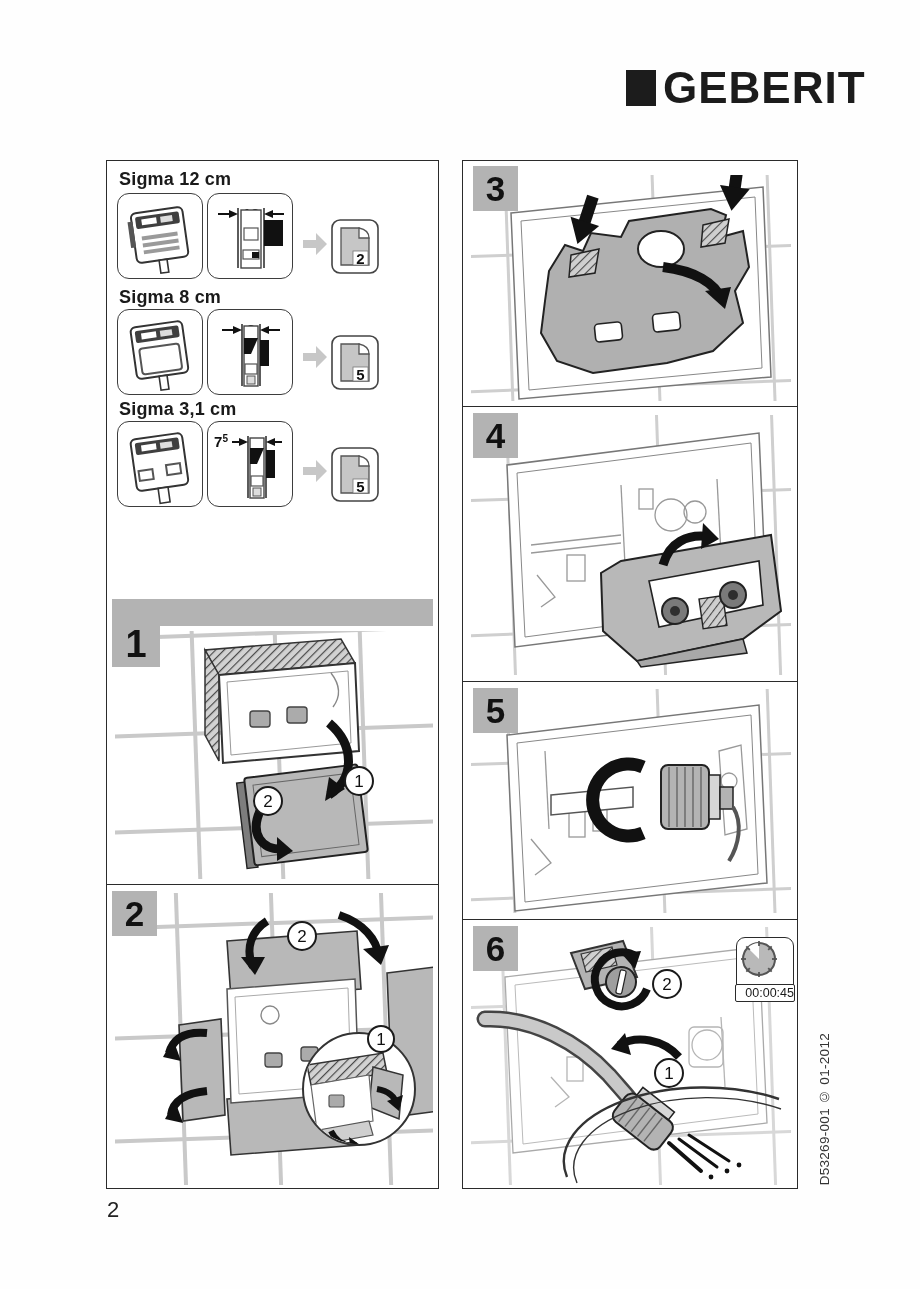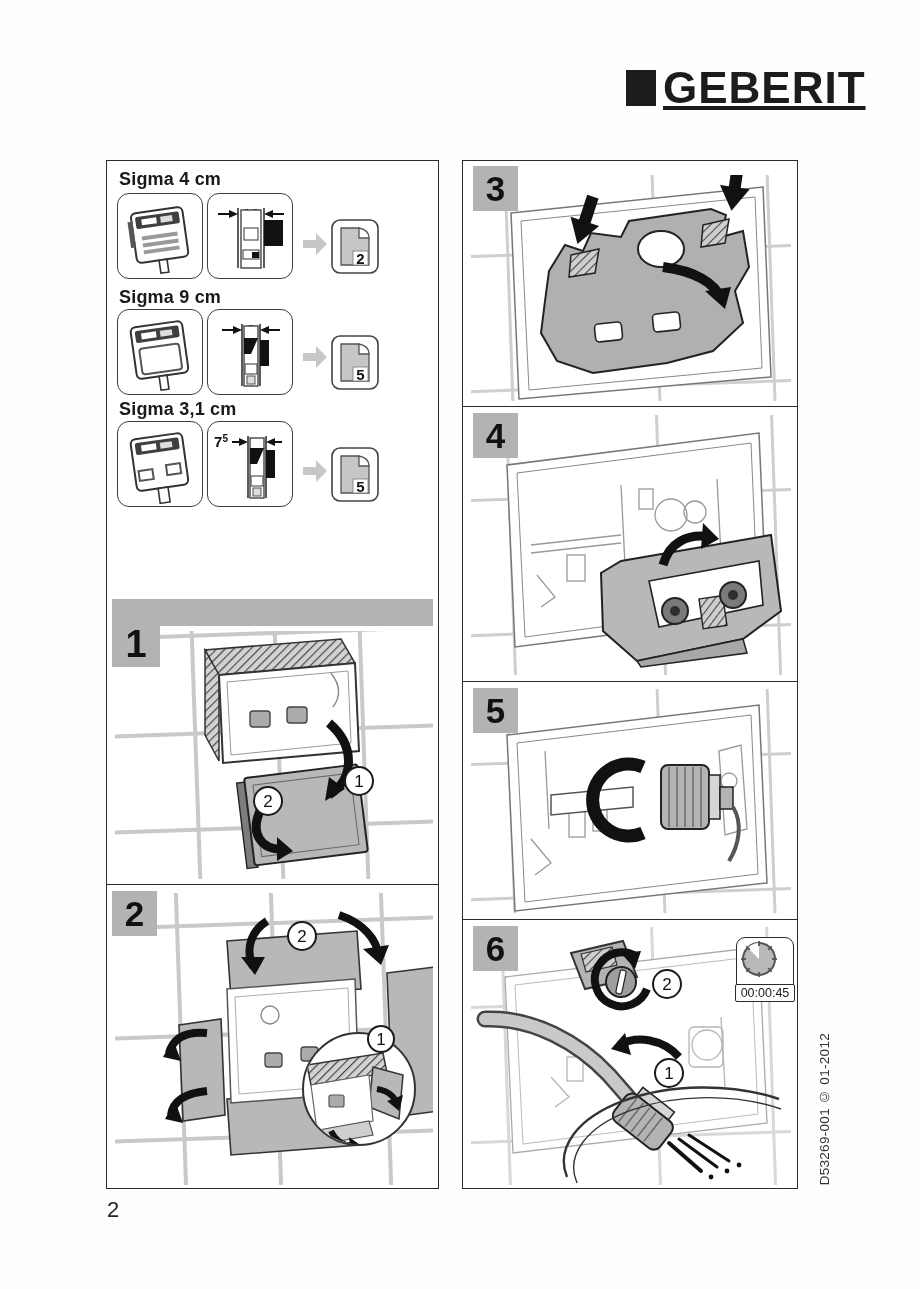--- a/index.html
+++ b/index.html
@@ -2,21 +2,21 @@
 <html><head>
 <meta charset="utf-8">
 <style>
   html,body { margin:0; padding:0; background:#e9e9e9; }
   .sheet { position:relative; width:920px; height:1289px; margin:0 auto; background:#fefefe;
            font-family:"Liberation Sans","DejaVu Sans",sans-serif; color:#1a1a1a; overflow:hidden; }
 
   
   .logo { position:absolute; left:626px; top:70px; display:flex; align-items:center; gap:7px; }
   .logo-mark { width:30px; height:36px; background:#1c1c1c; }
-  .logo-text { font-weight:700; font-size:44px; letter-spacing:1px; color:#1c1c1c; line-height:36px;text-decoration:underline; }
+  .logo-text { font-weight:700; font-size:44px; letter-spacing:1px; color:#1c1c1c; line-height:36px; }
 
   
   .panel { position:absolute; border:1.6px solid #2b2b2b; background:#fff; box-sizing:border-box; }
   .panel-left  { left:106px; top:160px; width:333px; height:1029px; }
   .panel-right { left:462px; top:160px; width:336px; height:1029px; }
 
   .sigma-heading { position:absolute; left:12px; font-size:18px; font-weight:700; letter-spacing:.2px; }
   .thumb { position:absolute; width:84px; height:84px; border:1.6px solid #3d3d3d; border-radius:12px; background:#fff; }
   .flow-arrow { position:absolute; left:194px; width:28px; height:26px; }
   .page-ref { position:absolute; left:224px; width:48px; height:55px; }
@@ -37,39 +37,39 @@
 
   svg text { font-family:"Liberation Sans","DejaVu Sans",sans-serif; fill:#111; }
   .callout-c { fill:#fff; stroke:#1a1a1a; stroke-width:2; }
   .callout-t { font-size:17px; text-anchor:middle; }
   .dim-t { font-size:15px; font-weight:700; text-anchor:middle; }
 
   
   .timer { position:absolute; left:273px; top:776px; width:58px; height:64px; border:1.8px solid #2b2b2b;
            border-radius:9px; background:#fff; z-index:4; box-sizing:border-box; }
   .timer-label { position:absolute; left:-2px; right:-2px; bottom:-2px; border:1.8px solid #2b2b2b;
-                 background:#fff; font-size:12.5px; line-height:16px; text-align:center; border-radius:2px; }
+                 background:#fff; font-size:12.5px; line-height:16px; text-align:right; border-radius:2px; }
 
   .page-num { position:absolute; left:107px; top:1197px; font-size:22px; color:#222; }
   .doc-ref  { position:absolute; right:88px; bottom:104px; writing-mode:vertical-rl; transform:rotate(180deg);
               font-size:13.5px; color:#333; letter-spacing:.3px; }
 </style>
 </head>
 <body>
 
 <div class="sheet">
 
   <header class="logo">
     <span class="logo-mark"></span>
     <span class="logo-text">GEBERIT</span>
   </header>
 
   <section class="panel panel-left">
 
-    <div class="sigma-heading" style="top:8px">Sigma 4 cm</div>
+    <div class="sigma-heading" style="top:8px">Sigma 12 cm</div>
     <svg class="thumb" style="left:10px;top:32px" viewBox="0 0 84 84">
       <g transform="rotate(-8 42 44)">
         <rect x="16" y="16" width="52" height="50" rx="5" fill="#fff" stroke="#333" stroke-width="2"></rect>
         <rect x="20" y="20" width="44" height="12" rx="2" fill="#3f3f3f"></rect>
         <rect x="26" y="23" width="15" height="6" fill="#fff"></rect>
           <rect x="45" y="23" width="12" height="6" fill="#ddd"></rect>
         <rect x="24" y="40" width="36" height="4" fill="#9a9a9a"></rect>
           <rect x="24" y="47" width="36" height="4" fill="#9a9a9a"></rect>
         <rect x="24" y="54" width="36" height="4" fill="#9a9a9a"></rect>
         <rect x="38" y="66" width="8" height="13" fill="#fff" stroke="#333" stroke-width="1.6"></rect>
@@ -94,21 +94,21 @@
       <polygon points="2,9 15,9 15,2 26,13 15,24 15,17 2,17" fill="#c7c7c7"></polygon>
     </svg>
     <svg class="page-ref" style="top:58px" viewBox="0 0 48 55">
       <rect x="1" y="1" width="46" height="53" rx="8" fill="#fff" stroke="#444" stroke-width="1.6"></rect>
       <path d="M 10 9 H 28 L 38 19 V 46 H 10 Z" fill="#c6c6c6" stroke="#555" stroke-width="1.3"></path>
       <path d="M 28 9 Q 38 11 38 19 L 28 19 Z" fill="#fff" stroke="#555" stroke-width="1.3"></path>
       <rect x="22" y="32" width="15" height="14" fill="#fff" stroke="#777" stroke-width="0.8"></rect>
       <text x="29.5" y="44.5" font-size="15" font-weight="700" text-anchor="middle">2</text>
     </svg>
 
-    <div class="sigma-heading" style="top:126px">Sigma 9 cm</div>
+    <div class="sigma-heading" style="top:126px">Sigma 8 cm</div>
     <svg class="thumb" style="left:10px;top:148px" viewBox="0 0 84 84">
       <g transform="rotate(-8 42 44)">
         <rect x="16" y="14" width="52" height="52" rx="5" fill="#fff" stroke="#333" stroke-width="2"></rect>
         <rect x="20" y="18" width="44" height="12" rx="2" fill="#3f3f3f"></rect>
         <rect x="26" y="21" width="15" height="6" fill="#fff"></rect>
           <rect x="45" y="21" width="12" height="6" fill="#ddd"></rect>
         <rect x="22" y="36" width="40" height="26" rx="3" fill="#fff" stroke="#555" stroke-width="2"></rect>
         <rect x="38" y="66" width="8" height="14" fill="#fff" stroke="#333" stroke-width="1.6"></rect>
       </g>
     </svg>

